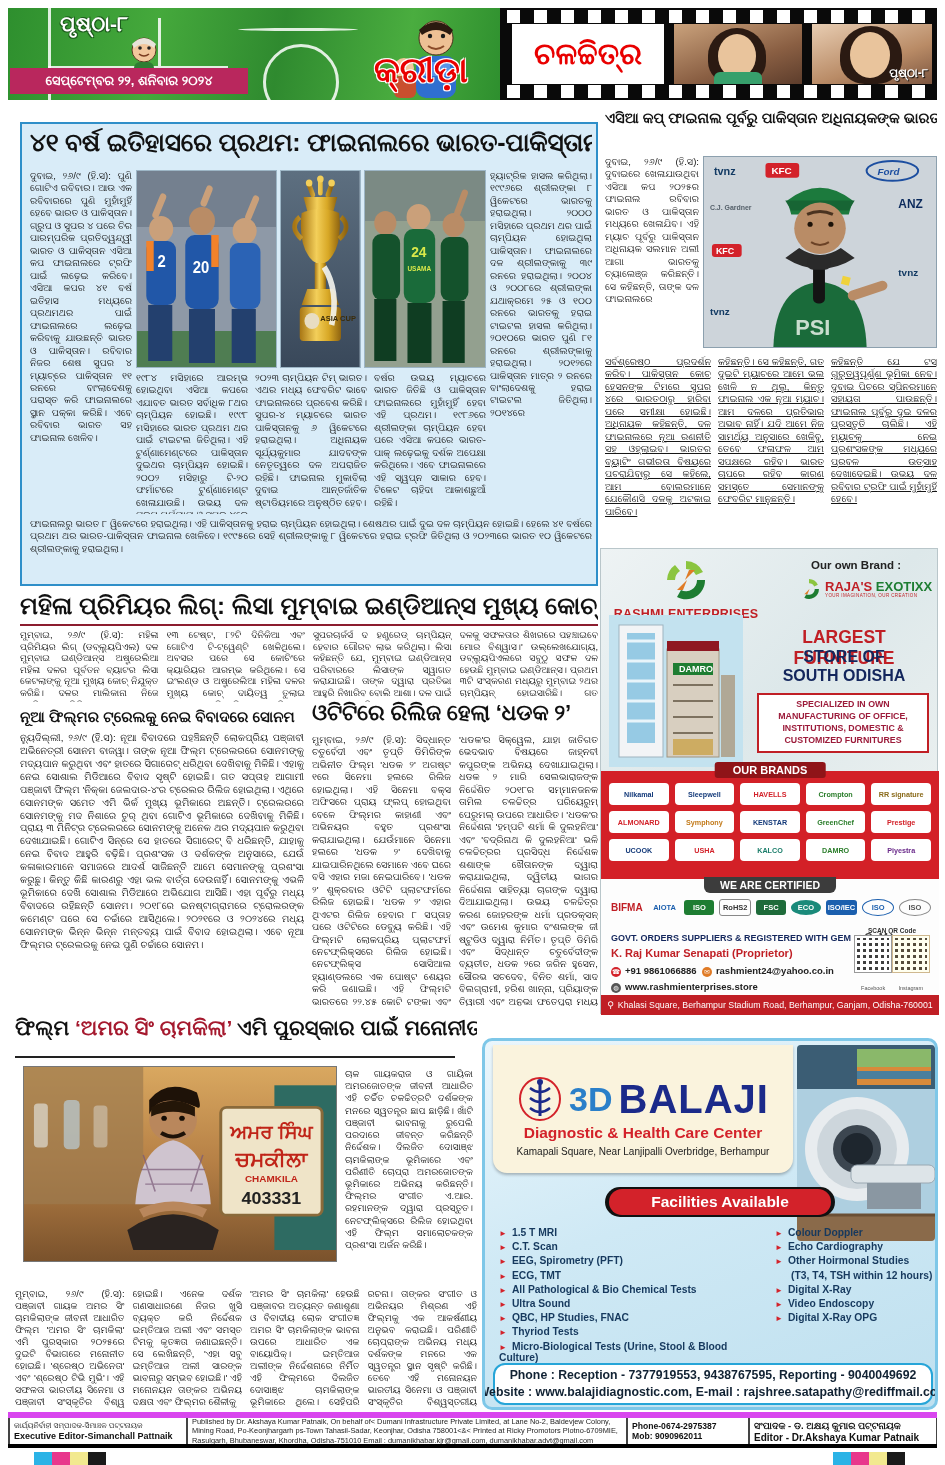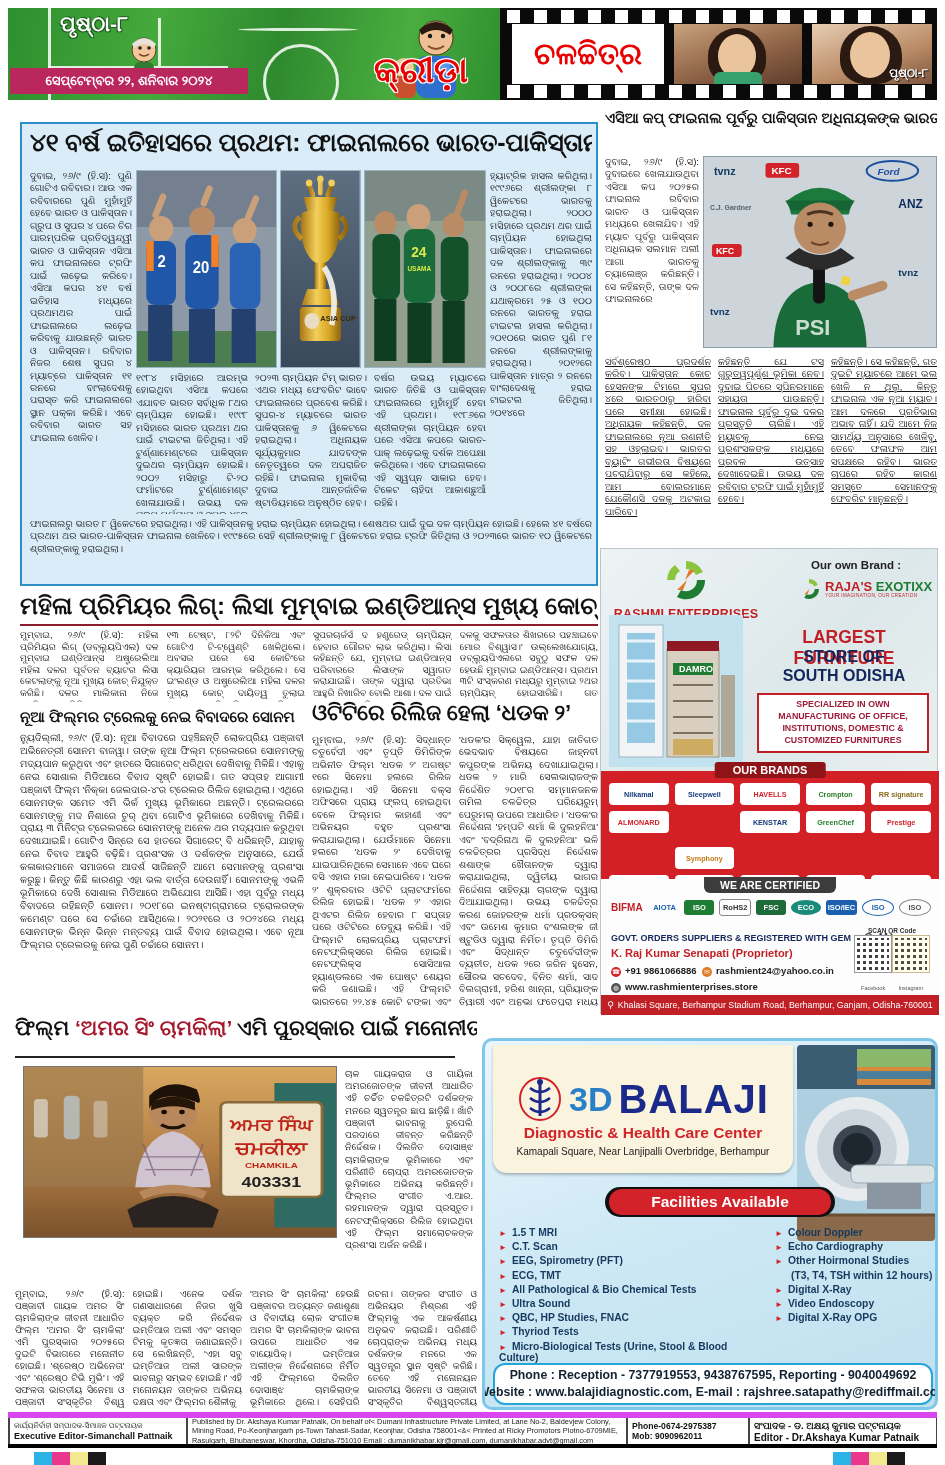--- a/index.html
+++ b/index.html
@@ -69,21 +69,21 @@
   .dhadak{left:312px;top:700px;width:286px;height:310px;}
   .dhadak-head{font-size:22px;font-weight:bold;white-space:nowrap;overflow:hidden;letter-spacing:-.2px;}
   .dhadak-cols{margin-top:8px;height:272px;display:flex;gap:8px;}
   .dhadak-cols p{flex:1;overflow:hidden;font-size:9.6px;line-height:1.3;}
 
   
   .cham{left:15px;top:1016px;width:462px;height:394px;}
   .cham-head{font-size:21px;font-weight:bold;white-space:nowrap;overflow:hidden;}
   .cham-head .red{color:#a5192e;}
   .cham-rule{position:absolute;left:0;top:40px;width:440px;height:2px;background:#222;}
-  .cham-photo{left:8px;top:50px;width:314px;height:172px;border:1px solid #777;overflow:hidden;}
+  .cham-photo{left:8px;top:50px;width:314px;height:196px;border:1px solid #777;overflow:hidden;}
   .cham-side{left:330px;top:52px;width:128px;height:210px;overflow:hidden;font-size:9.4px;line-height:1.3;}
   .cham-cols{left:0;top:272px;width:462px;height:120px;display:flex;gap:8px;}
   .cham-cols p{flex:1;overflow:hidden;font-size:9.4px;line-height:1.28;}
 
   
   .rash{left:600px;top:548px;width:338px;height:466px;background:linear-gradient(135deg,#eef3f4 0%,#dde8ea 40%,#e9efef 70%,#d9e4e6 100%);
         border:1px solid #b9c6ca;font-family:"Liberation Sans","DejaVu Sans",sans-serif;}
   .rash-logo{left:10px;top:8px;width:150px;text-align:center;}
   .rash-brand{font-size:12.5px;font-weight:bold;color:#c01f25;letter-spacing:.2px;}
   .rash-tag{font-size:6.3px;font-weight:bold;color:#fff;background:#1b3f8f;padding:1px 3px;display:inline-block;}
@@ -340,22 +340,22 @@
         <rect x="110" y="108" width="12" height="40" rx="5" fill="#141414"></rect>
         <rect x="104" y="100" width="24" height="14" rx="6" fill="#2a2a2a"></rect>
         <path d="M150 140 l30 -10" stroke="#b98c66" stroke-width="10" stroke-linecap="round"></path>
         <text x="92" y="180" font-size="22" font-weight="bold" fill="#e8f2e8" opacity=".85">PSI</text>
         <path d="M140 120 l8 2 l-2 8 l-8 -2 z" fill="#f0d23c"></path>
       </g>
     </svg>
   </div>
   <div class="abs cap-cols">
     <p class="bodytxt just">ସର୍ବଶ୍ରେଷ୍ଠ ପ୍ରଦର୍ଶନ କରିବ। ପାକିସ୍ତାନ କୋଚ୍ ହେସନଙ୍କ ଟିମରେ ସୁପର ୪ରେ ଭାରତଠାରୁ ହାରିବା ପରେ ସମୀକ୍ଷା ହୋଇଛି। ଅଧିନାୟକ କହିଛନ୍ତି, ଦଳ ଫାଇନାଲରେ ନୂଆ ରଣନୀତି ସହ ଓହ୍ଲାଇବ। ଭାରତର ବ୍ୟାଟିଂ ଗଭୀରତା ବିଷୟରେ ପଚରାଯିବାରୁ ସେ କହିଲେ, ଆମ ବୋଲରମାନେ ଯେକୌଣସି ଦଳକୁ ଅଟକାଇ ପାରିବେ।</p>
+    <p class="bodytxt just">କହିଛନ୍ତି। ସେ କହିଛନ୍ତି, ଗତ ଦୁଇଟି ମ୍ୟାଚରେ ଆମେ ଭଲ ଖେଳି ନ ଥିଲୁ, କିନ୍ତୁ ଫାଇନାଲ ଏକ ନୂଆ ମ୍ୟାଚ। ଆମ ଦଳରେ ପ୍ରତିଭାର ଅଭାବ ନାହିଁ। ଯଦି ଆମେ ନିଜ ସାମର୍ଥ୍ୟ ଅନୁସାରେ ଖେଳିବୁ, ତେବେ ଫଳାଫଳ ଆମ ସପକ୍ଷରେ ରହିବ। ଭାରତ ଚାପରେ ରହିବ କାରଣ ସମସ୍ତେ ସେମାନଙ୍କୁ ଫେବରିଟ ମାନୁଛନ୍ତି।</p>
     <p class="bodytxt just">କହିଛନ୍ତି ଯେ ଟସ୍ ଗୁରୁତ୍ୱପୂର୍ଣ୍ଣ ଭୂମିକା ନେବ। ଦୁବାଇ ପିଚରେ ସ୍ପିନରମାନେ ସହାୟତା ପାଉଛନ୍ତି। ଫାଇନାଲ ପୂର୍ବରୁ ଦୁଇ ଦଳର ପ୍ରସ୍ତୁତି ଚାଲିଛି। ଏହି ମ୍ୟାଚକୁ ନେଇ ପ୍ରଶଂସକଙ୍କ ମଧ୍ୟରେ ପ୍ରବଳ ଉତ୍ସାହ ଦେଖାଦେଇଛି। ଉଭୟ ଦଳ ରବିବାର ଟ୍ରଫି ପାଇଁ ମୁହାଁମୁହିଁ ହେବେ।</p>
-    <p class="bodytxt just">କହିଛନ୍ତି। ସେ କହିଛନ୍ତି, ଗତ ଦୁଇଟି ମ୍ୟାଚରେ ଆମେ ଭଲ ଖେଳି ନ ଥିଲୁ, କିନ୍ତୁ ଫାଇନାଲ ଏକ ନୂଆ ମ୍ୟାଚ। ଆମ ଦଳରେ ପ୍ରତିଭାର ଅଭାବ ନାହିଁ। ଯଦି ଆମେ ନିଜ ସାମର୍ଥ୍ୟ ଅନୁସାରେ ଖେଳିବୁ, ତେବେ ଫଳାଫଳ ଆମ ସପକ୍ଷରେ ରହିବ। ଭାରତ ଚାପରେ ରହିବ କାରଣ ସମସ୍ତେ ସେମାନଙ୍କୁ ଫେବରିଟ ମାନୁଛନ୍ତି।</p>
   </div>
 </div>
 
 <div class="abs wpl">
   <div class="abs wpl-head">ମହିଳା ପ୍ରିମିୟର ଲିଗ୍: ଲିସା ମୁମ୍ବାଇ ଇଣ୍ଡିଆନ୍ସ ମୁଖ୍ୟ କୋଚ୍ ନିଯୁକ୍ତ</div>
   <div class="abs wpl-rule"></div>
   <div class="abs wpl-cols">
     <p class="just">ମୁମ୍ବାଇ, ୨୬/୯ (ହି.ସ): ମହିଳା ପ୍ରିମିୟର ଲିଗ୍ (ଡବ୍ଲ୍ୟୁପିଏଲ) ଦଳ ମୁମ୍ବାଇ ଇଣ୍ଡିଆନ୍ସ ଅଷ୍ଟ୍ରେଲିଆ ମହିଳା ଦଳର ପୂର୍ବତନ ବ୍ୟାଟର ଲିସା କେଟଲାଙ୍କୁ ନୂଆ ମୁଖ୍ୟ କୋଚ୍ ନିଯୁକ୍ତ କରିଛି। ଦଳର ମାଲିକାନା ନିଜେ ସୋସିଆଲ ମିଡିଆ ପୃଷ୍ଠାରେ ଏ ବିଷୟରେ ସୂଚନା ଦେବା ସହ ଲିସାଙ୍କୁ ସ୍ୱାଗତ ଜଣାଇଛନ୍ତି। ଲିସା ୧୯୯୫ରୁ ୨୦୦୬ ମଧ୍ୟରେ</p>
     <p class="just">୧୩ ଟେଷ୍ଟ, ୮୨ଟି ଦିନିକିଆ ଏବଂ ଗୋଟିଏ ଟି-ଟ୍ୱେଣ୍ଟି ଖେଳିଥିଲେ। ଅବସର ପରେ ସେ କୋଚିଂରେ କ୍ୟାରିୟର ଆରମ୍ଭ କରିଥିଲେ। ସେ ଇଂଲଣ୍ଡ ଓ ଅଷ୍ଟ୍ରେଲିଆ ମହିଳା ଦଳର ମୁଖ୍ୟ କୋଚ୍ ଦାୟିତ୍ୱ ତୁଲାଇ ଥିବାବେଳେ ମହିଳା ବିଗ୍ ବ୍ୟାସ୍ ଲିଗ୍, ଦ ହଣ୍ଡ୍ରେଡରେ ମଧ୍ୟ ବିଭିନ୍ନ ଦଳର କୋଚ୍ ଭାବେ କାର୍ଯ୍ୟ କରିଛନ୍ତି। ଚଳିତ ବର୍ଷ ତାଙ୍କ ଅଧୀନରେ ନର୍ଦର୍ନ</p>
     <p class="just">ସୁପରଚାର୍ଜର୍ସ ଦ ହଣ୍ଡ୍ରେଡ୍ ଚାମ୍ପିୟନ୍ ହେବାର ଗୌରବ ଲାଭ କରିଥିଲା। ଲିସା କହିଛନ୍ତି ଯେ, ମୁମ୍ବାଇ ଇଣ୍ଡିଆନ୍ସ ପରିବାରରେ ଲିସାଙ୍କ ସ୍ୱାଗତ କରାଯାଇଛି। ତାଙ୍କ ଦ୍ୱାରା ପ୍ରତିଭା ଆହୁରି ନିଖାରିବ ବୋଲି ଆଶା। ଦଳ ପାଇଁ ଏହା ବଡ଼ ଖୁସି ଖବର। ଫ୍ରାଞ୍ଚାଇଜ ମ୍ୟାନେଜମେଣ୍ଟ ଏବଂ ଦର୍ଶକ ତାଙ୍କୁ ଅଭିନନ୍ଦନ ଜଣାଇଛନ୍ତି। ସେ ମୁମ୍ବାଇ ଇଣ୍ଡିଆନ୍ସରେ ନୂଆ ଅଧ୍ୟାୟ ଯୋଡ଼ିଛି। ସେ</p>
@@ -469,21 +469,21 @@
   <div class="abs rash-spec">SPECIALIZED IN OWN MANUFACTURING OF OFFICE, INSTITUTIONS, DOMESTIC &amp; CUSTOMIZED FURNITURES</div>
   <div class="abs ourbrands-band">
     <div class="ourbrands-label">OUR BRANDS</div>
     <div class="brand-grid">
       <div class="brand-chip">Nilkamal</div>
       <div class="brand-chip">Sleepwell</div>
       <div class="brand-chip" style="color:#d3222a;">HAVELLS</div>
       <div class="brand-chip" style="color:#2a7d2a;">Crompton</div>
       <div class="brand-chip" style="color:#8a6a1a;">RR signature</div>
       <div class="brand-chip" style="color:#d3222a;">ALMONARD</div>
-      <div class="brand-chip" style="color:#c27a1a;margin-top:36px;">Symphony</div>
+      <div class="brand-chip" style="color:#c27a1a;">Symphony</div>
       <div class="brand-chip">KENSTAR</div>
       <div class="brand-chip" style="color:#2a7d2a;">GreenChef</div>
       <div class="brand-chip" style="color:#d3222a;">Prestige</div>
       <div class="brand-chip">UCOOK</div>
       <div class="brand-chip" style="color:#d3222a;">USHA</div>
       <div class="brand-chip" style="color:#1a7d6a;">KALCO</div>
       <div class="brand-chip" style="color:#2a7d2a;">DAMRO</div>
       <div class="brand-chip" style="color:#6a2a8a;">Piyestra</div>
     </div>
   </div>

